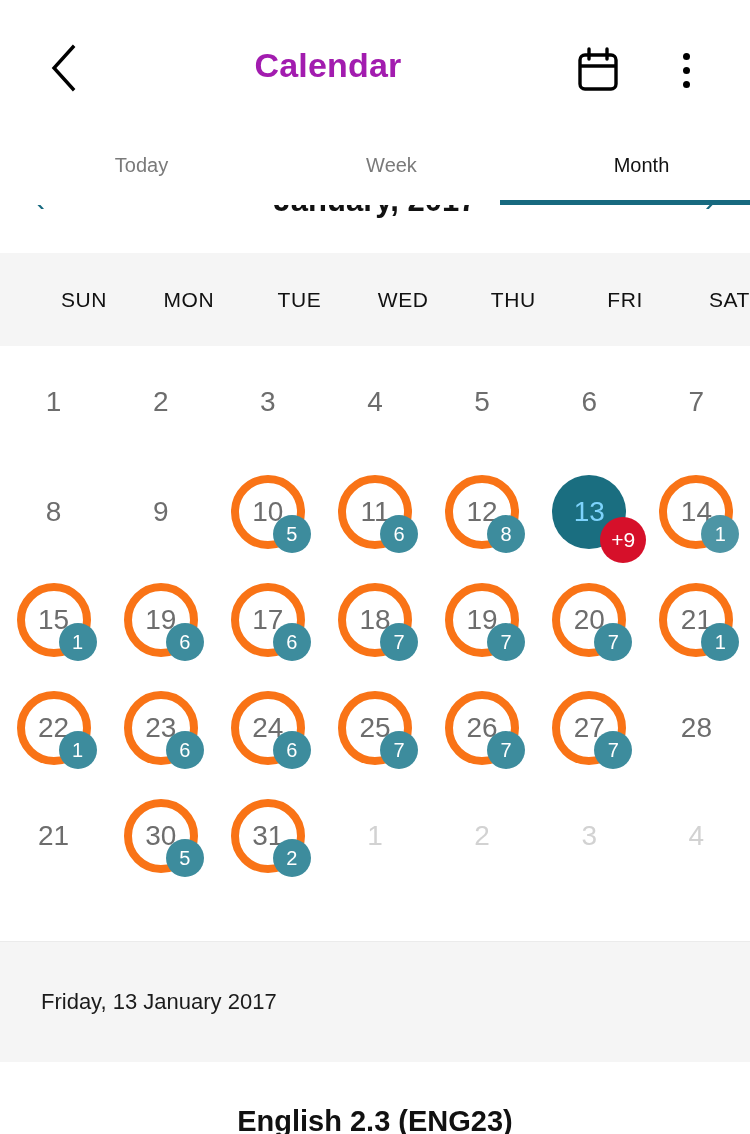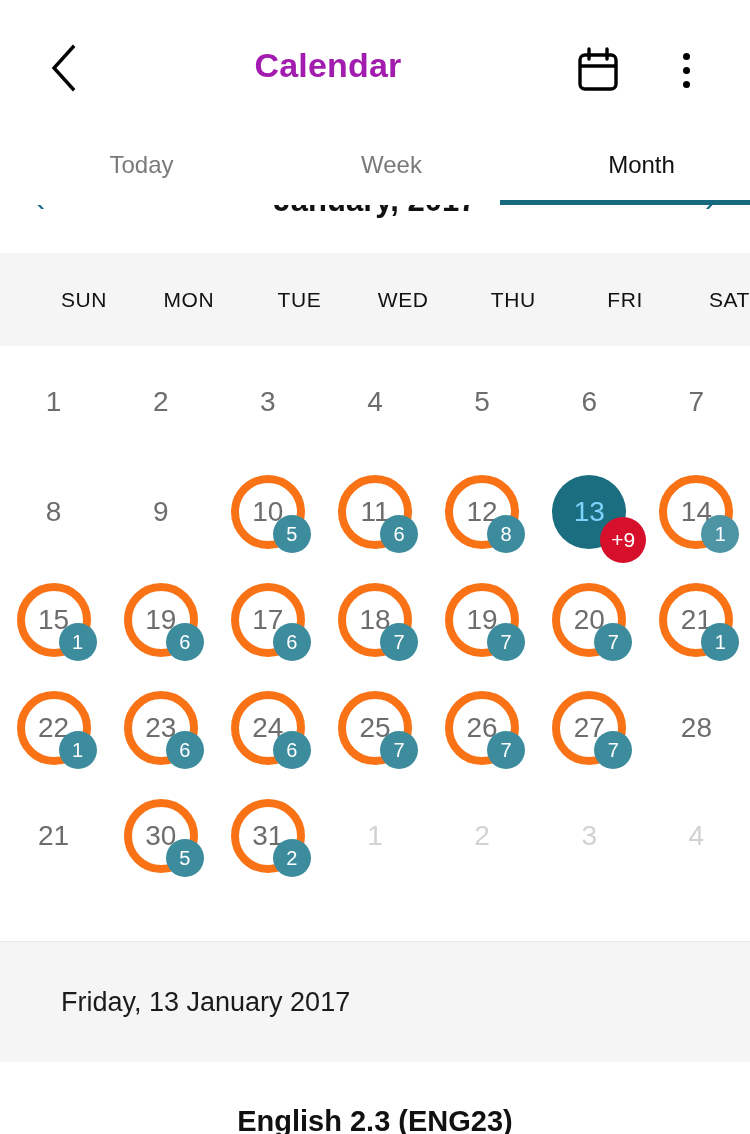--- a/index.html
+++ b/index.html
@@ -119,21 +119,21 @@
     height: 80px;
     background: #ffffff;
     display: flex;
     z-index: 3;
   }
   .tab {
     flex: 1;
     display: flex;
     align-items: center;
     justify-content: center;
-    font-size: 24px;
+    font-size: 20px;
     color: #7a7a7a;
     position: relative;
     padding-left: 33px;
   }
   .tab.active {
     color: #111111;
     font-weight: 400;
   }
   .tab.active::after {
     content: "";
@@ -252,22 +252,22 @@
     left: 0;
     width: 750px;
     height: 121px;
     background: #f5f5f5;
     border-top: 1px solid #ebebeb;
     box-sizing: border-box;
     display: flex;
     align-items: center;
   }
   .date-band-text {
-    margin-left: 61px;
-    font-size: 27px;
+    margin-left: 41px;
+    font-size: 22px;
     color: #1b1b1b;
   }
 
   
   .event-list {
     position: absolute;
     top: 1062px;
     left: 0;
     width: 750px;
     height: 72px;

